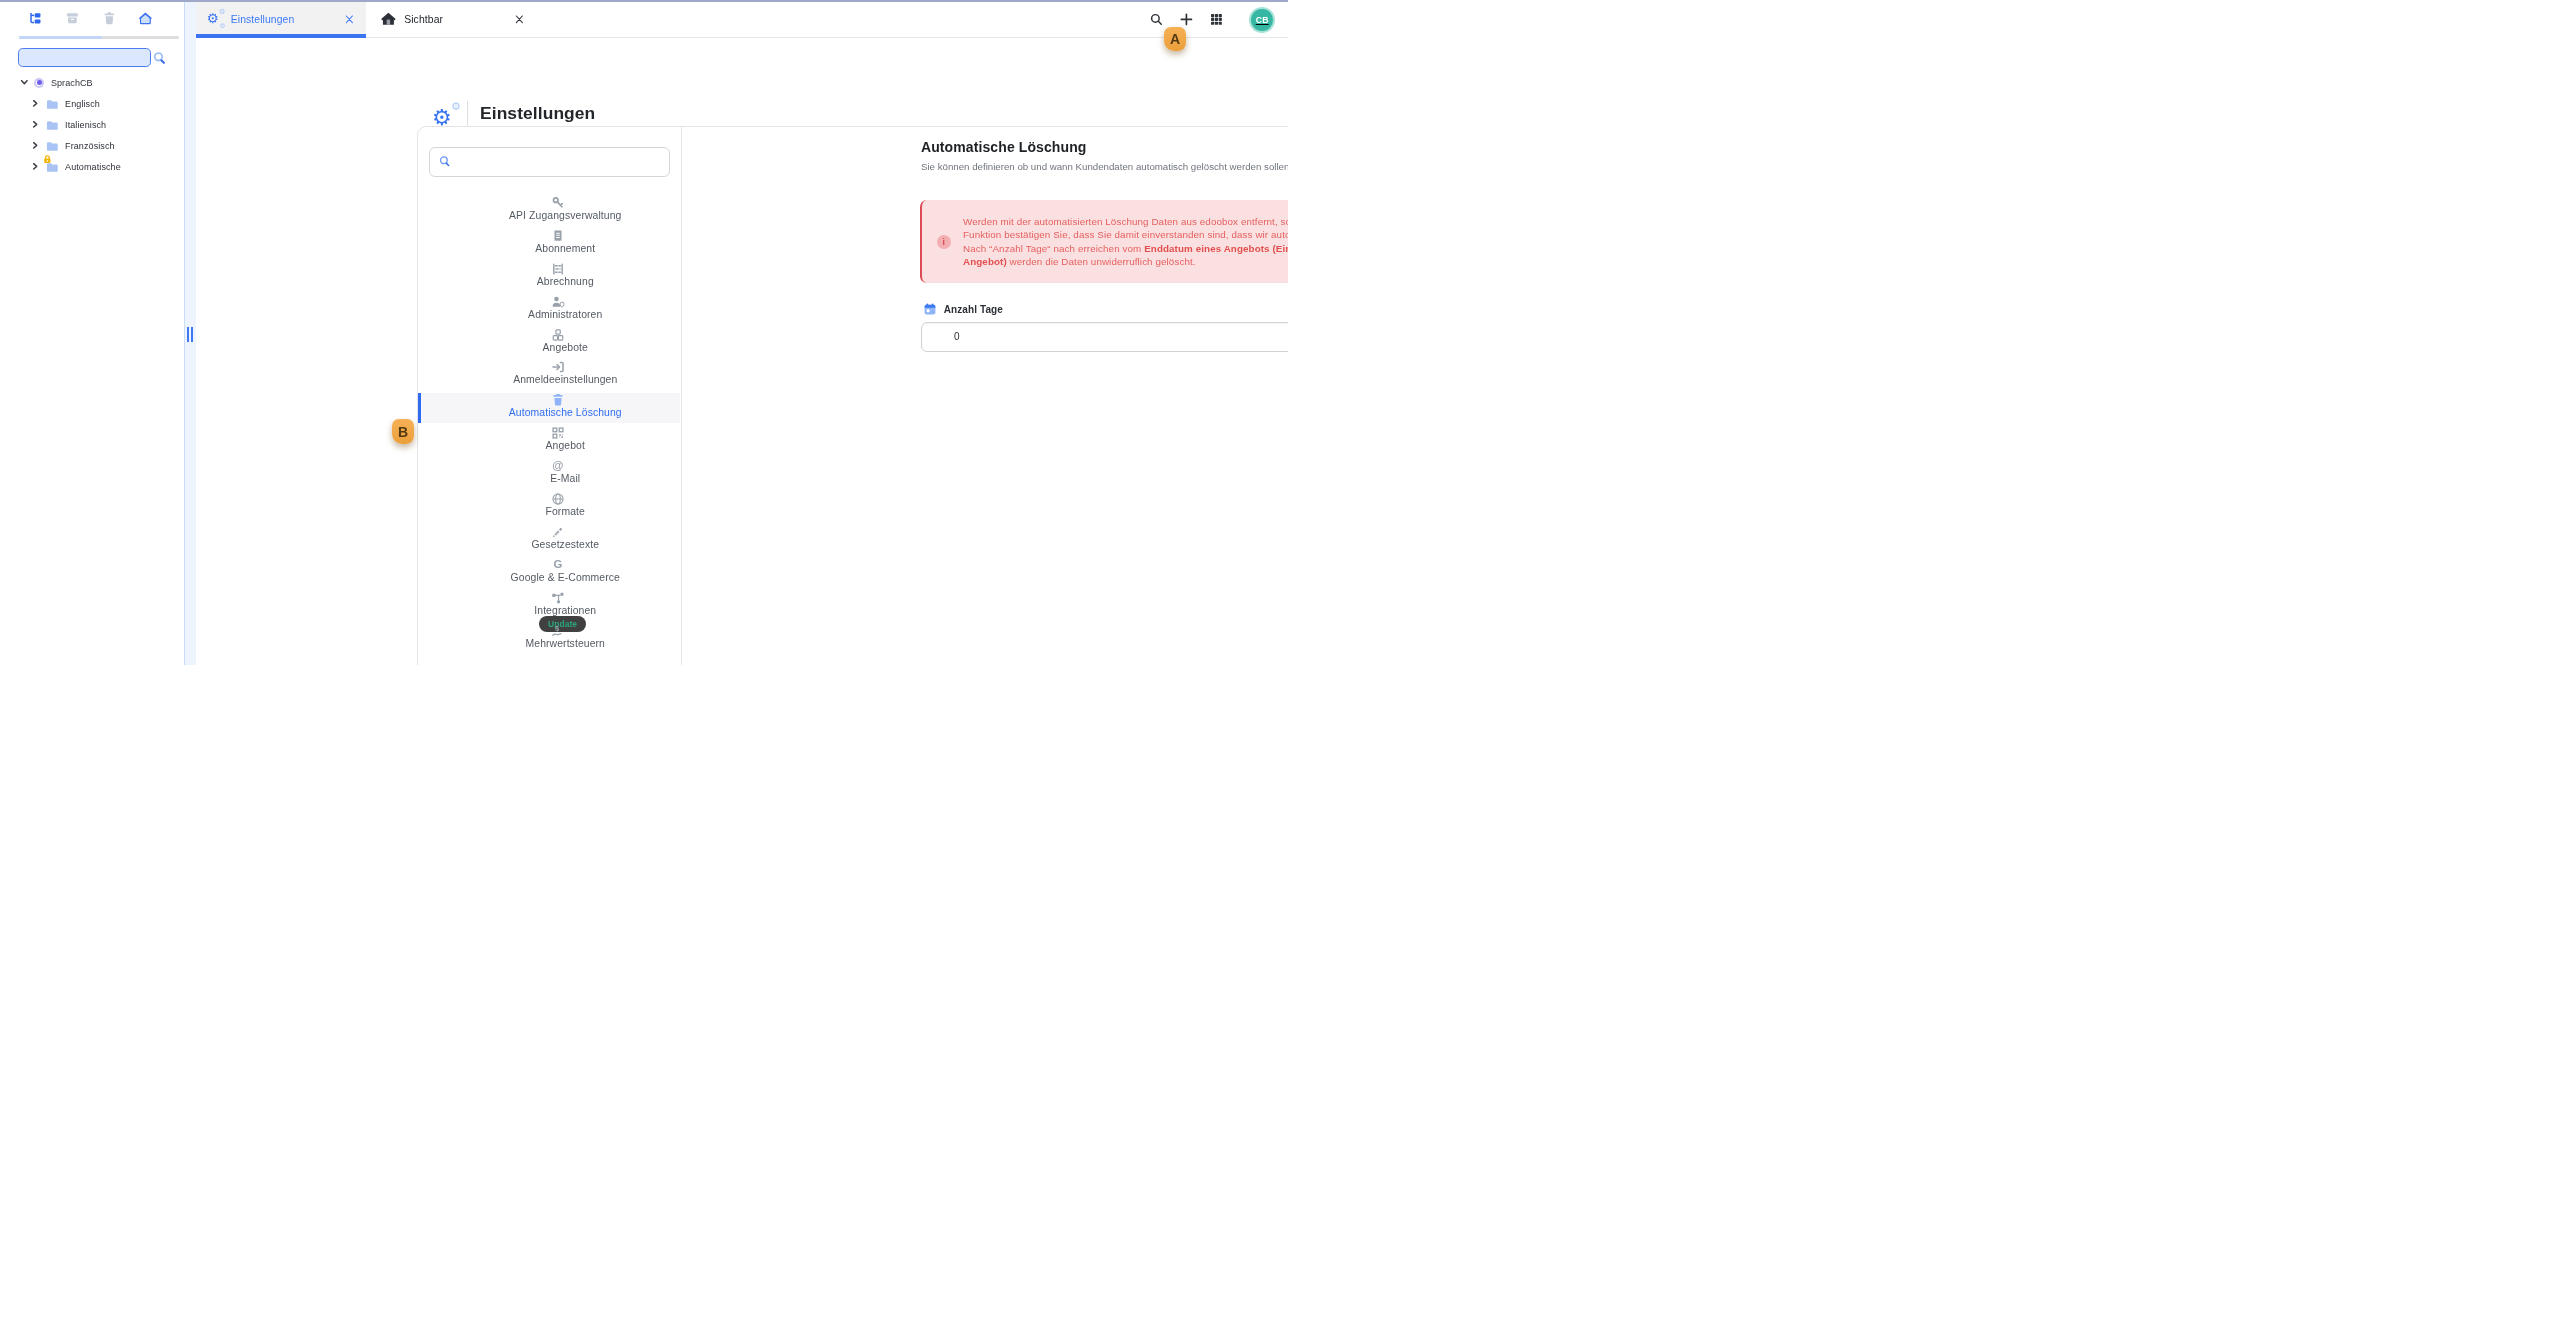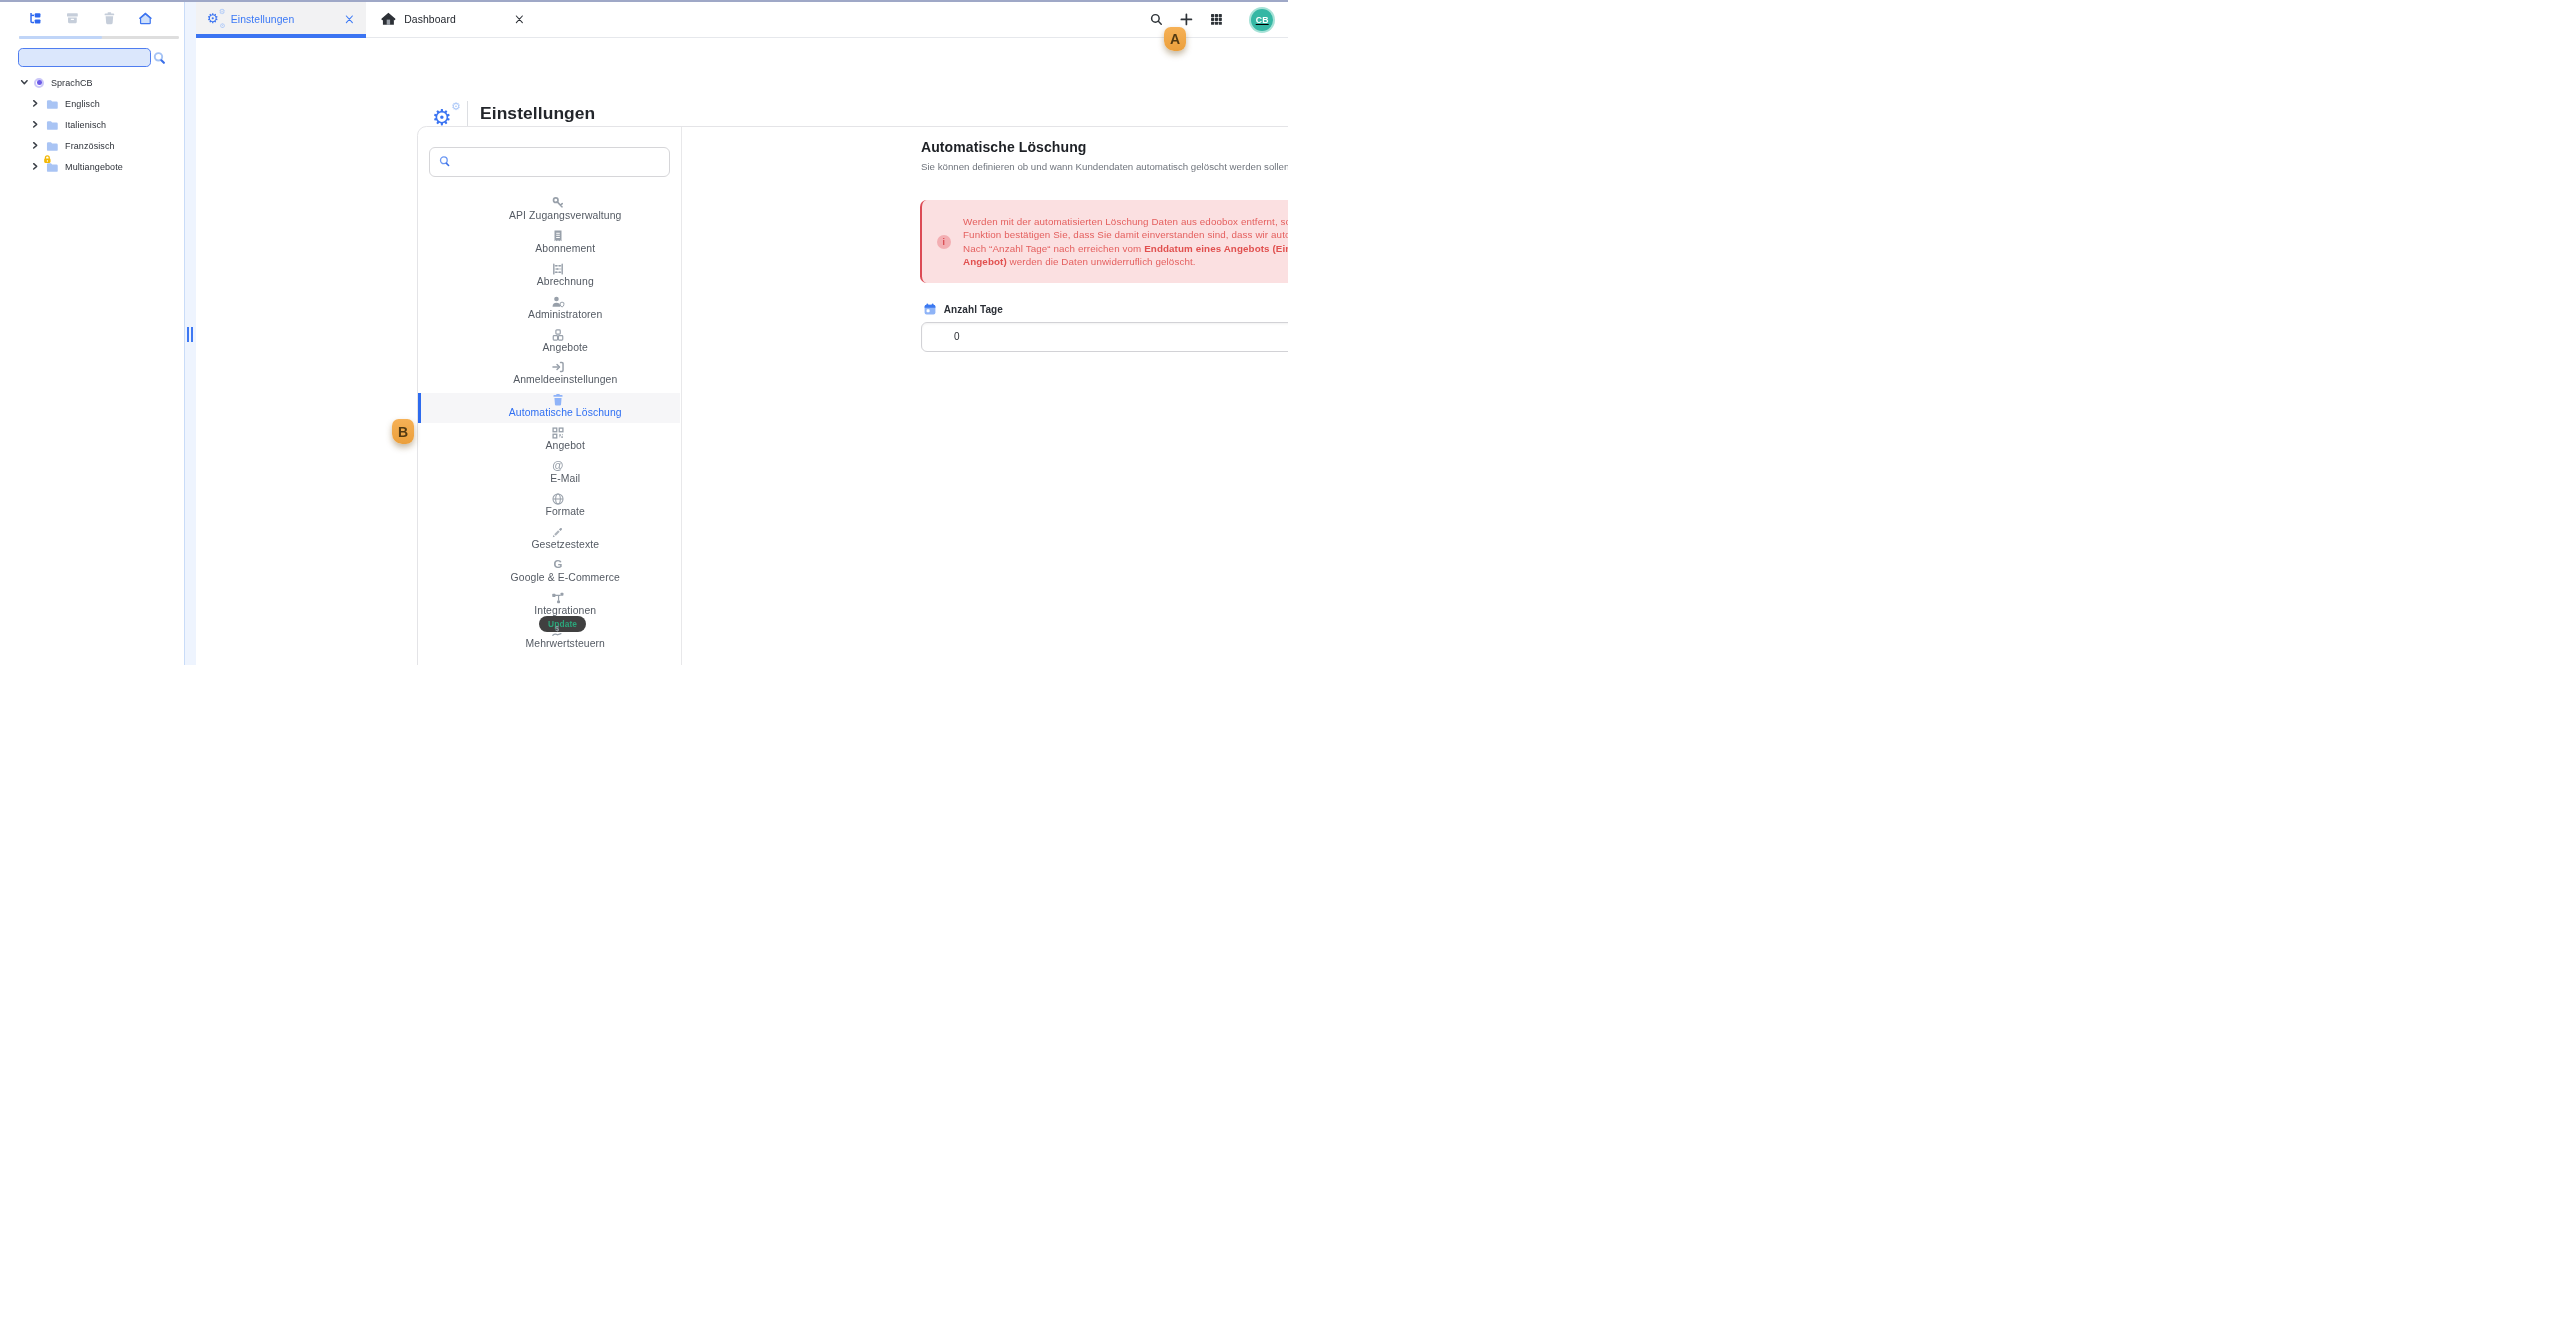--- a/index.html
+++ b/index.html
@@ -219,21 +219,21 @@
         <span class="t-folder">
           <svg viewBox="0 0 20 20">
             <path d="M1.5 5.3 a1.9 1.9 0 0 1 1.9 -1.9 h4.4 l1.9 2.1 h6.9 a1.9 1.9 0 0 1 1.9 1.9 v7.8 a1.9 1.9 0 0 1 -1.9 1.9 H3.4 a1.9 1.9 0 0 1 -1.9 -1.9 Z" fill="#a9c4f4"></path>
           </svg>
           <svg class="lock" viewBox="0 0 12 12">
             <path d="M3.4 5.4 V3.9 a2.6 2.6 0 0 1 5.2 0 V5.4" fill="none" stroke="#f2b705" stroke-width="1.8"></path>
             <rect x="1.6" y="5" width="8.8" height="6" rx="1.6" fill="#f2b705"></rect>
             <rect x="5.3" y="7" width="1.4" height="2.2" rx="0.7" fill="#ffffff"></rect>
           </svg>
         </span>
-        <span class="tree-label">Multiangebote</span>
+        <span class="tree-label">Automatische</span>
       </div>
     </div>
 </div>
 
 <div id="resizer" class="abs">
   <div class="bar b1"></div>
   <div class="bar b2"></div>
 </div>
 
 <div id="main" class="abs">
@@ -253,21 +253,21 @@
       </div>
     </div>
     <div class="tab">
       <div style="width:14.8px;height:14.8px;margin-left:4.7px;">
         <svg viewBox="0 0 20 20">
             <path d="M2.6 9.4 L10 3 L17.4 9.4 L17.4 17.4 H2.6 Z" fill="#2c3036"></path>
             <rect x="7.7" y="10.3" width="4.6" height="7.1" fill="#9aa0a8"></rect>
             <path d="M1.7 9.8 L10 2.5 L18.3 9.8" fill="none" stroke="#2c3036" stroke-width="2.3" stroke-linecap="round"></path>
           </svg>
       </div>
-      <span class="tab-label">Dashboard</span>
+      <span class="tab-label">Sichtbar</span>
       <div class="tab-close">
         <svg viewBox="0 0 13 13" stroke="#2c3036" stroke-width="1.6" stroke-linecap="round">
             <path d="M2 1.5 L11 11.5 M11 1.5 L2 11.5"></path>
           </svg>
       </div>
     </div>
   </div>
 
   <div id="topright">
     <div class="tr-btn" id="tr-search">

